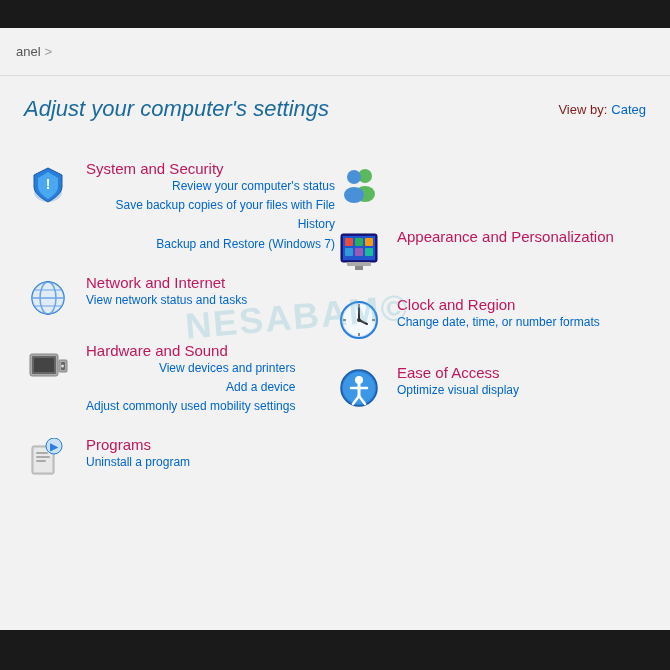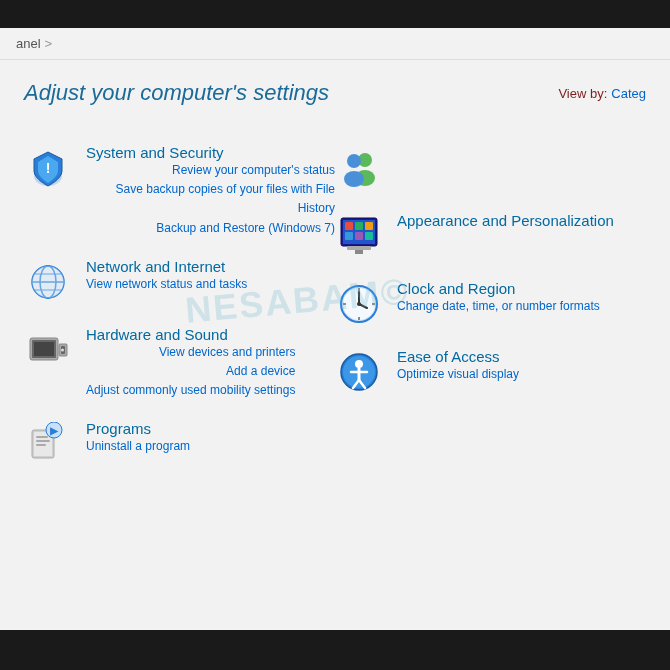--- a/index.html
+++ b/index.html
@@ -11,21 +11,21 @@
       overflow: hidden;
       position: relative;
     }
     .top-bar {
       background: #1a1a1a;
       height: 28px;
       width: 100%;
     }
     .breadcrumb-bar {
       background: #f2f2f2;
-      padding: 8px 16px;
+      padding: 16px 16px;
       font-size: 13px;
       color: #555;
       display: flex;
       align-items: flex-start;
       border-bottom: 1px solid #ddd;
     }
     .breadcrumb-bar .sep {
       margin: 0 4px;
       color: #999;
     }
@@ -72,21 +72,21 @@
       display: flex;
       align-items: center;
       justify-content: center;
     }
     .category-text {
       display: flex;
       flex-direction: column;
     }
     .category-title {
       font-size: 15px;
-      color: #0369a1;
+      color: #be185d;
       font-weight: 400;
       cursor: pointer;
       text-decoration: none;
     }
     .category-link {
       font-size: 12px;
       color: #0066cc;
       cursor: pointer;
       line-height: 1.6;
       text-decoration: none;

